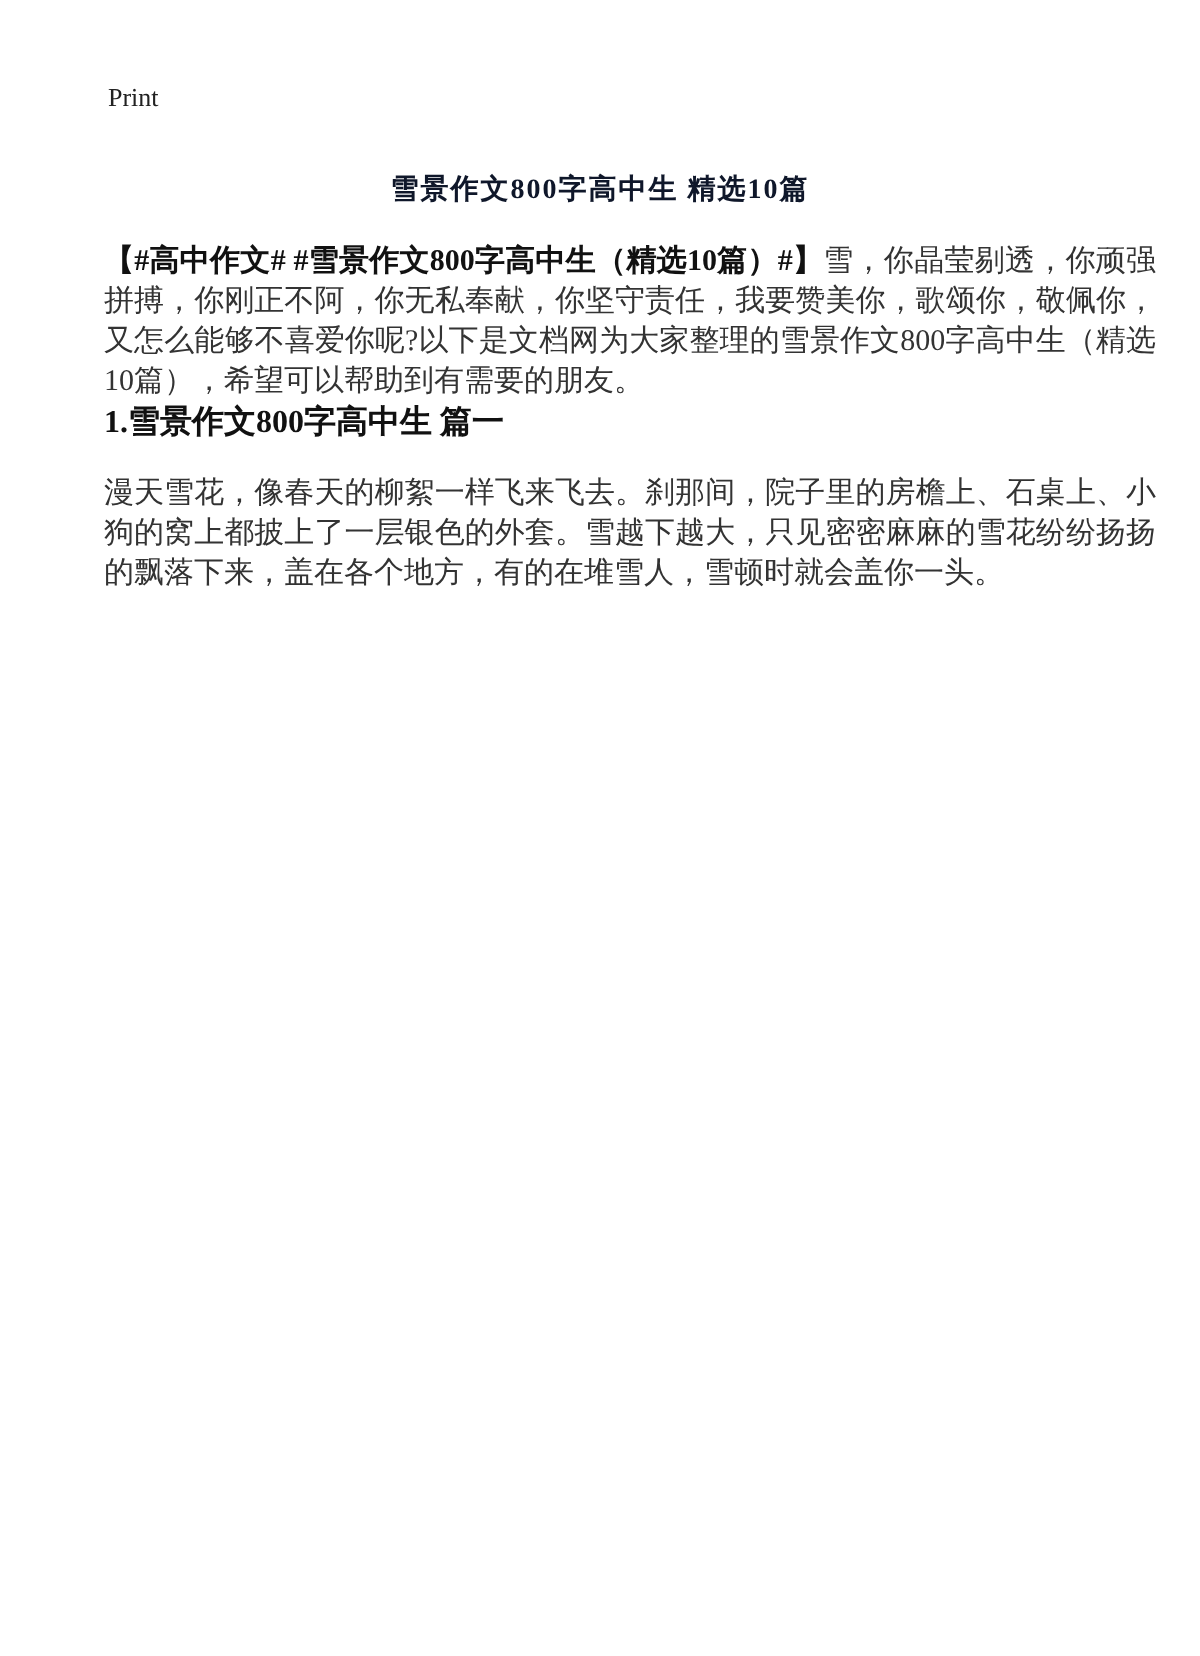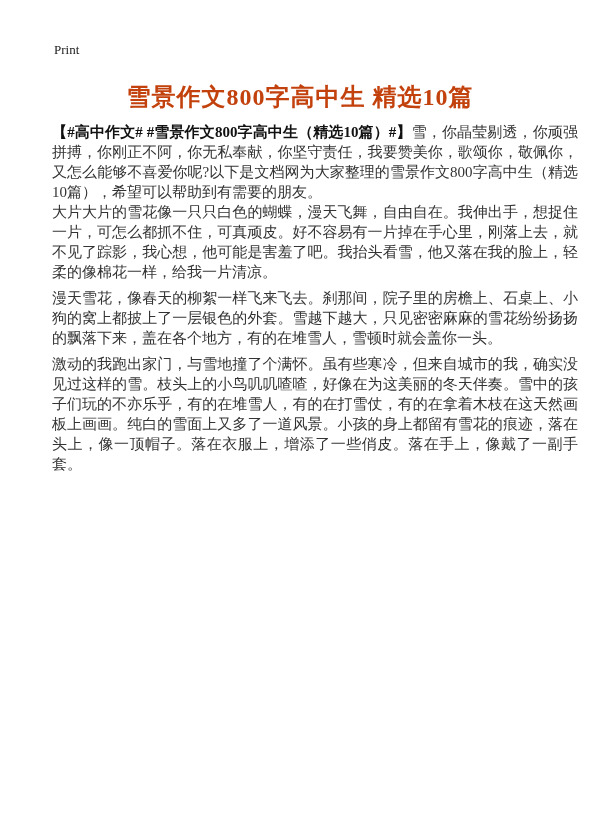--- a/index.html
+++ b/index.html
@@ -20,24 +20,24 @@
   }
   .print-label {
     font-size: 13px;
     line-height: 16px;
     color: #222222;
     margin: 0 0 26px 2px;
     display: inline-block;
     cursor: pointer;
   }
   .doc-title {
-    font-size: 24px;
+    font-size: 14px;
     line-height: 26px;
     font-weight: bold;
-    color: #c2410c;
+    color: #0f172a;
     text-align: center;
     letter-spacing: 1px;
     
     margin: 0 -12px 12px -42px;
   }
   .para {
     font-size: 15px;
     line-height: 20px;
     margin: 0 0 6px 0;
     text-align: justify;
@@ -65,20 +65,19 @@
 <body>
 
 <div class="page">
 
   <span class="print-label">Print</span>
 
   <h1 class="doc-title">雪景作文800字高中生 精选10篇</h1>
 
   <p class="para intro-para"><span class="hashtags">【#高中作文# #雪景作文800字高中生（精选10篇）#】</span><span>雪，你晶莹剔透，你顽强拼搏，你刚正不阿，你无私奉献，你坚守责任，我要赞美你，歌颂你，敬佩你，又怎么能够不喜爱你呢?以下是文档网为大家整理的雪景作文800字高中生（精选10篇），希望可以帮助到有需要的朋友。</span></p>
 
+  <h2 class="section-heading">1.雪景作文800字高中生 篇一</h2>
 
   <div id="essay-body">
-      <p class="para">大片大片的雪花像一只只白色的蝴蝶，漫天飞舞，自由自在。我伸出手，想捉住一片，可怎么都抓不住，可真顽皮。好不容易有一片掉在手心里，刚落上去，就不见了踪影，我心想，他可能是害羞了吧。我抬头看雪，他又落在我的脸上，轻柔的像棉花一样，给我一片清凉。</p>
       <p class="para">漫天雪花，像春天的柳絮一样飞来飞去。刹那间，院子里的房檐上、石桌上、小狗的窝上都披上了一层银色的外套。雪越下越大，只见密密麻麻的雪花纷纷扬扬的飘落下来，盖在各个地方，有的在堆雪人，雪顿时就会盖你一头。</p>
-      <p class="para">激动的我跑出家门，与雪地撞了个满怀。虽有些寒冷，但来自城市的我，确实没见过这样的雪。枝头上的小鸟叽叽喳喳，好像在为这美丽的冬天伴奏。雪中的孩子们玩的不亦乐乎，有的在堆雪人，有的在打雪仗，有的在拿着木枝在这天然画板上画画。纯白的雪面上又多了一道风景。小孩的身上都留有雪花的痕迹，落在头上，像一顶帽子。落在衣服上，增添了一些俏皮。落在手上，像戴了一副手套。</p>
     </div>
 
 </div>
 
 </body></html>

